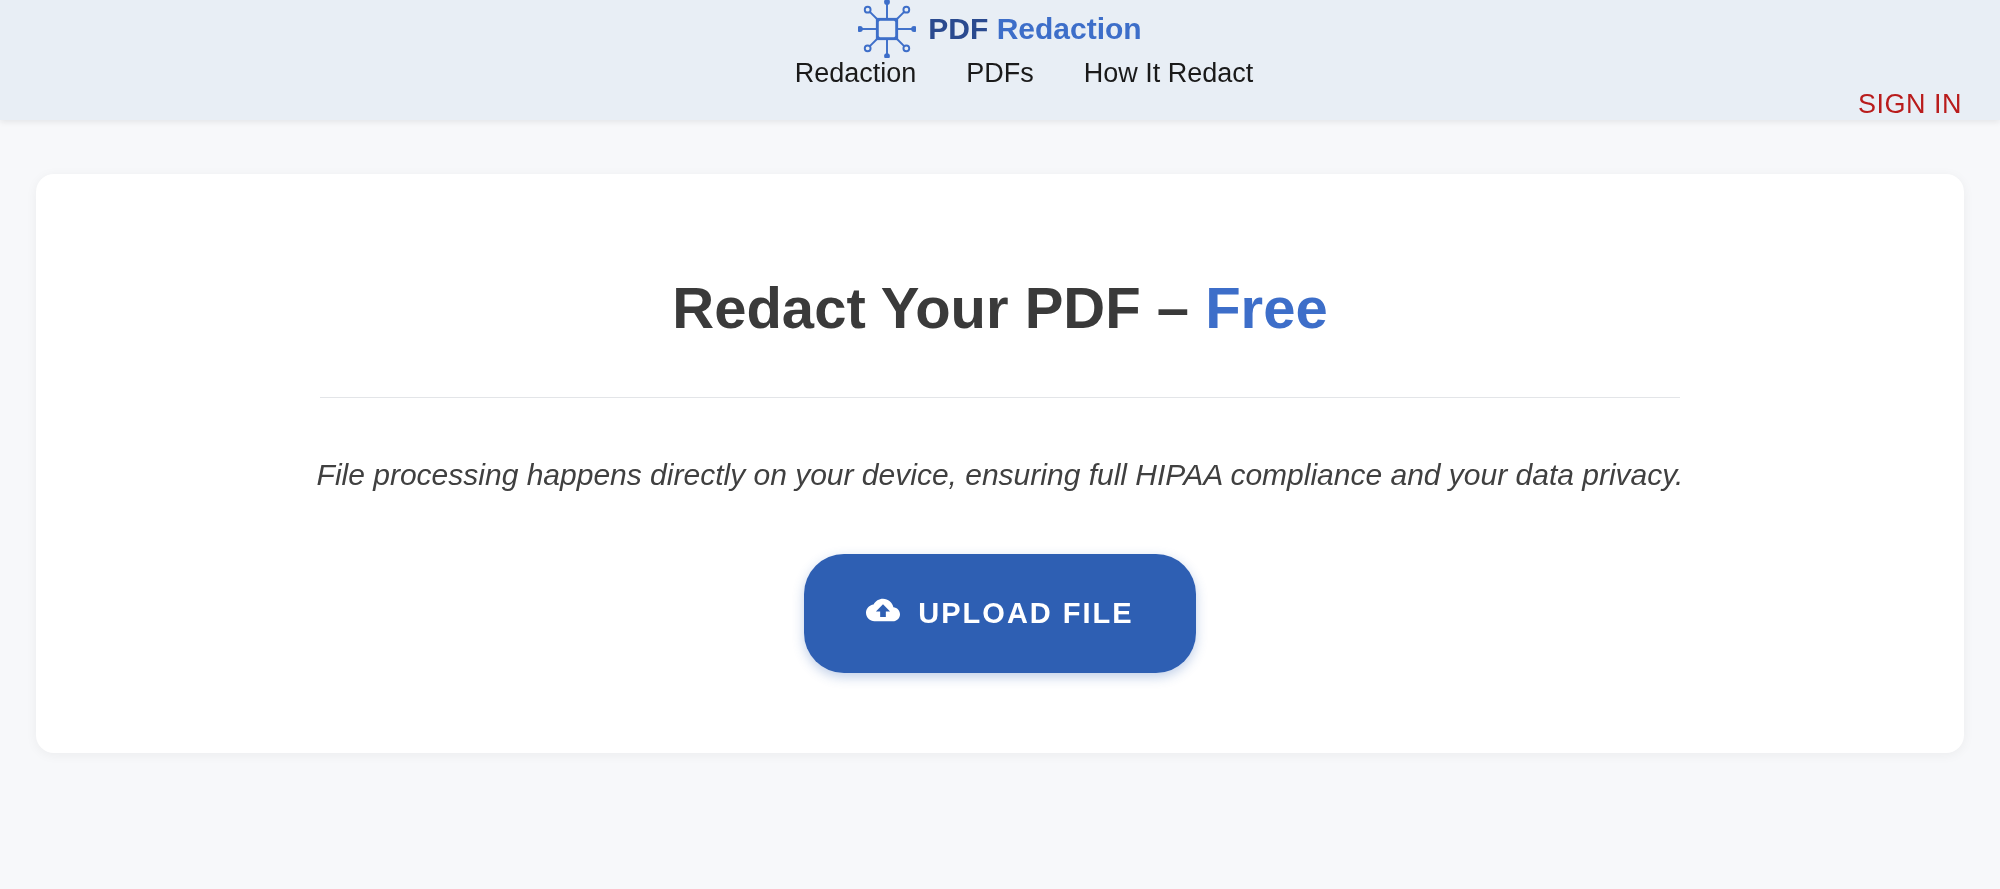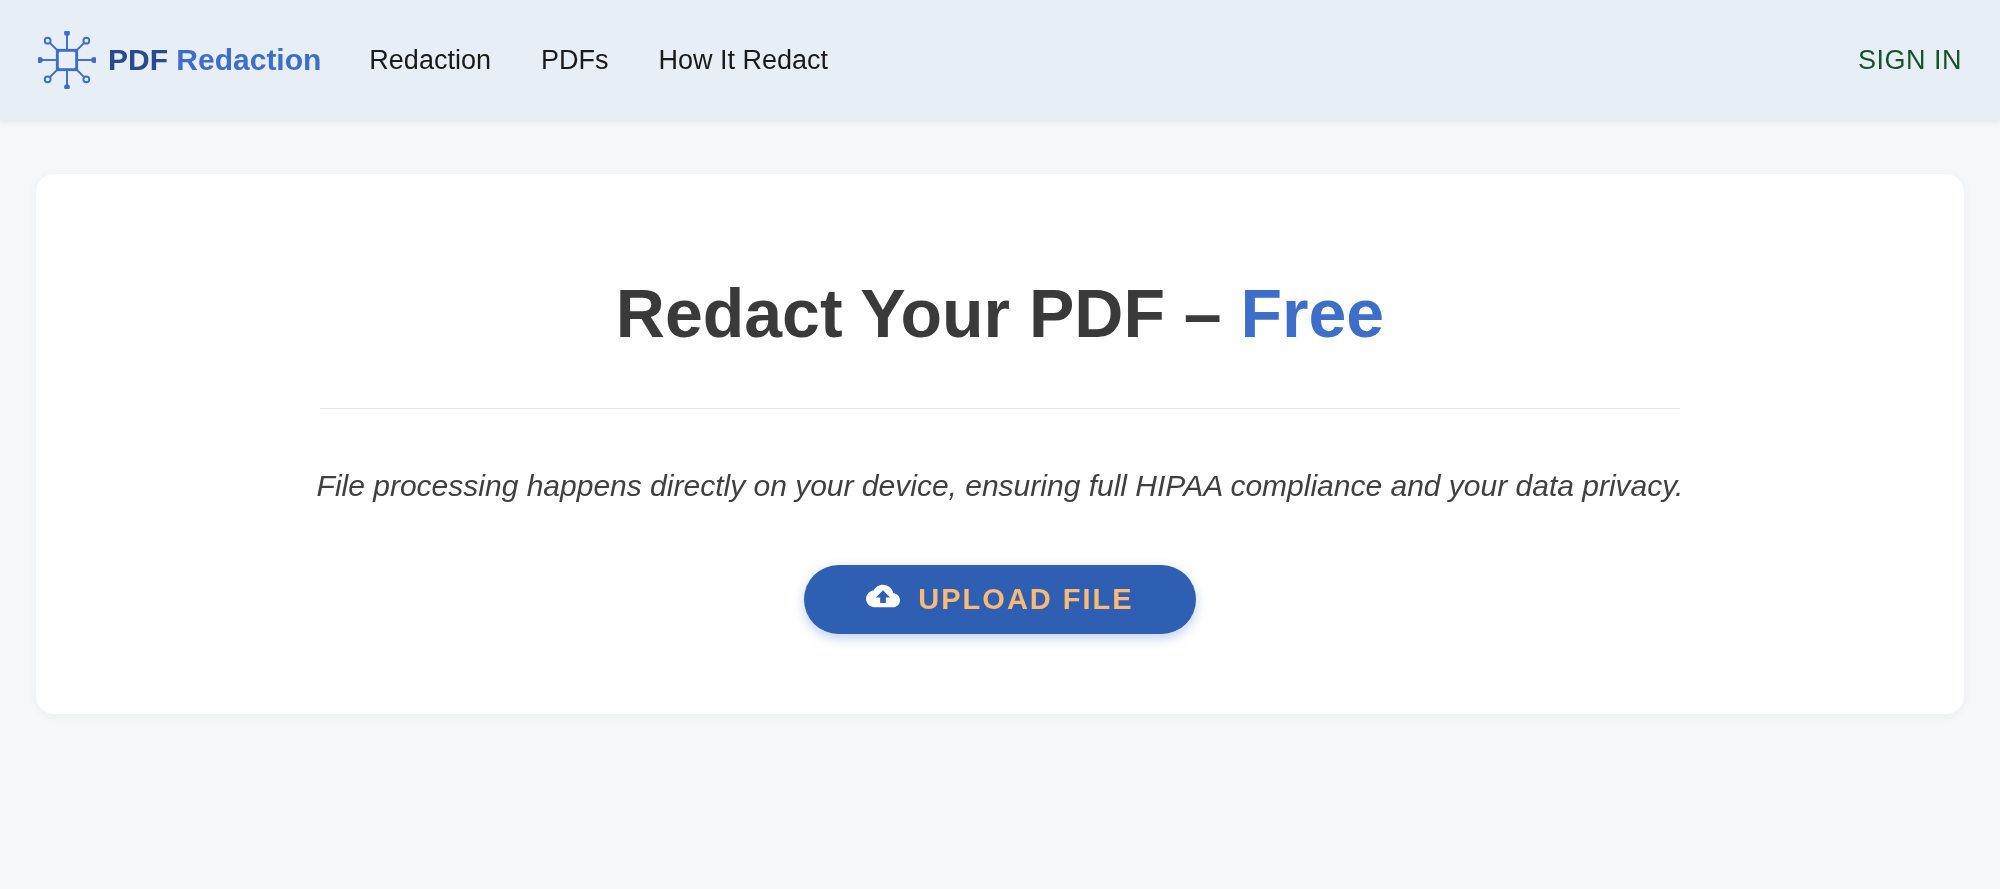--- a/index.html
+++ b/index.html
@@ -17,20 +17,21 @@
     }
 
     .header {
       background: #e8eef5;
       height: 120px;
       display: flex;
       align-items: center;
       padding: 0 38px;
       box-shadow: 0 2px 6px rgba(0,0,0,0.08);
       position: relative;
+      flex-direction: column;
     }
 
     .logo-section {
       display: flex;
       align-items: center;
       gap: 12px;
       cursor: pointer;
     }
 
     .logo-icon {
@@ -64,41 +65,41 @@
       font-size: 27px;
       color: #1a1a1a;
       text-decoration: none;
       cursor: pointer;
       font-weight: 400;
     }
 
     .signin {
       margin-left: auto;
       font-size: 27px;
-      color: #14532d;
+      color: #b91c1c;
       text-decoration: none;
       cursor: pointer;
       font-weight: 400;
       letter-spacing: 0.5px;
     }
 
     .content-wrapper {
       padding: 54px 36px 0 36px;
     }
 
     .card {
       background: #fff;
       border-radius: 18px;
       box-shadow: 0 2px 12px rgba(0,0,0,0.05);
       padding: 100px 120px 80px 120px;
       text-align: center;
     }
 
     .hero-title {
-      font-size: 68px;
+      font-size: 58px;
       font-weight: 700;
       color: #3a3a3a;
       margin-bottom: 56px;
     }
 
     .hero-highlight {
       color: #3d6ec9;
     }
 
     .divider {
@@ -123,24 +124,24 @@
       font-style: italic;
       margin-bottom: 62px;
       font-weight: 400;
     }
 
     .upload-btn {
       display: inline-flex;
       align-items: center;
       gap: 18px;
       background: #2e5fb3;
-      color: #fdba74;
+      color: #ffffff;
       border: none;
       border-radius: 40px;
-      padding: 14px 62px;
+      padding: 39px 62px;
       font-size: 29px;
       font-weight: 700;
       letter-spacing: 2px;
       cursor: pointer;
       box-shadow: 0 4px 12px rgba(46,95,179,0.3);
     }
 
     .upload-btn svg {
       width: 34px;
       height: 34px;

